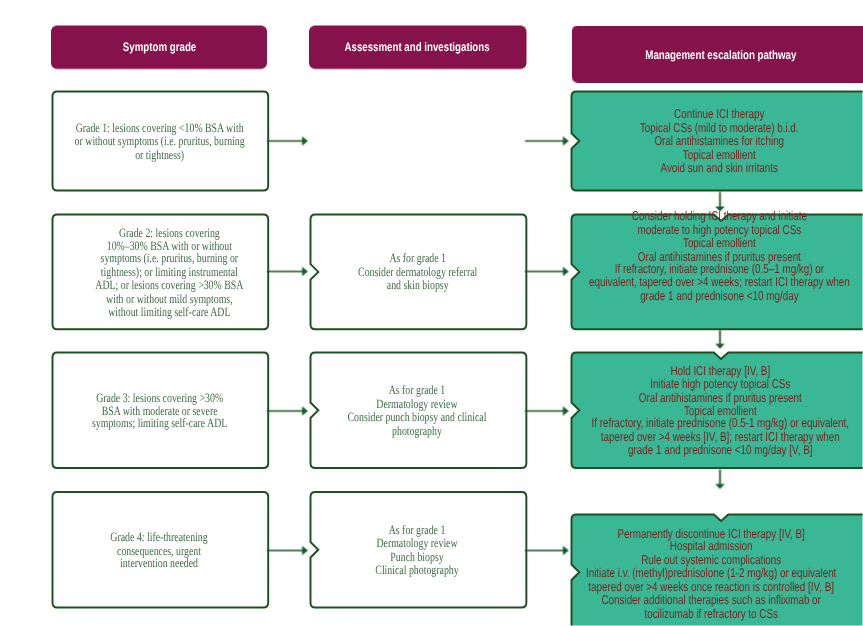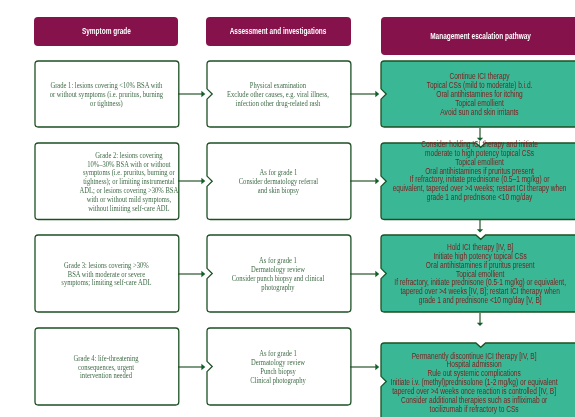--- a/index.html
+++ b/index.html
@@ -53,43 +53,33 @@
 <div class="box c1" style="left: 14.5px; top: 60.5px; width: 143.8px; height: 66px;">
       <svg width="155.8" height="78" style="left: -6px; top: -6px;">
         <path d="M 9.2 6 L 146.60000000000002 6 Q 149.8 6 149.8 9.2 L 149.8 68.8 Q 149.8 72 146.60000000000002 72 L 9.2 72 Q 6 72 6 68.8 L 6 9.2 Q 6 6 9.2 6 Z" fill="#ffffff" stroke="#1C5023" stroke-width="1.3" stroke-linejoin="miter"></path>
       </svg>
       <div class="txt">
         <span>Grade 1: lesions covering &lt;10% BSA with
 or without symptoms (i.e. pruritus, burning
 or tightness)</span>
       </div>
     </div>
-    <div class="box c2" style="left: 186.5px; top: 60.5px; width: 143.9px; height: 66px;">
-      <svg width="155.9" height="78" style="left: -6px; top: -6px;">
-        <path d="M 9.2 6 L 146.70000000000002 6 Q 149.9 6 149.9 9.2 L 149.9 68.8 Q 149.9 72 146.70000000000002 72 L 9.2 72 Q 6 72 6 68.8 L 6 44.15 L 11.2 39 L 6 33.85 L 6 9.2 Q 6 6 9.2 6 Z" fill="#ffffff" stroke="#1C5023" stroke-width="1.3" stroke-linejoin="miter"></path>
-      </svg>
-      <div class="txt">
-        <span>Physical examination
-Exclude other causes, e.g. viral illness,
-infection other drug-related rash</span>
-      </div>
-    </div>
     <div class="box c3" style="left: 360.5px; top: 60.5px; width: 198.9px; height: 66px;">
       <svg width="210.9" height="78" style="left: -6px; top: -6px;">
         <path d="M 9.2 6 L 201.70000000000002 6 Q 204.9 6 204.9 9.2 L 204.9 68.8 Q 204.9 72 201.70000000000002 72 L 9.2 72 Q 6 72 6 68.8 L 6 44.15 L 11.2 39 L 6 33.85 L 6 9.2 Q 6 6 9.2 6 Z" fill="#3AB795" stroke="#1C5023" stroke-width="1.3" stroke-linejoin="miter"></path>
       </svg>
       <div class="txt">
         <span>Continue ICI therapy
 Topical CSs (mild to moderate) b.i.d.
 Oral antihistamines for itching
 Topical emollient
 Avoid sun and skin irritants</span>
       </div>
     </div>
-    <div class="box c1" style="left: 14.5px; top: 142.5px; width: 156px; height: 76.5px; padding-left: 33px;">
+    <div class="box c1" style="left: 14.5px; top: 142.5px; width: 156px; height: 76.5px;">
       <svg width="155.8" height="88.5" style="left: -6px; top: -6px;">
         <path d="M 9.2 6 L 146.60000000000002 6 Q 149.8 6 149.8 9.2 L 149.8 79.3 Q 149.8 82.5 146.60000000000002 82.5 L 9.2 82.5 Q 6 82.5 6 79.3 L 6 9.2 Q 6 6 9.2 6 Z" fill="#ffffff" stroke="#1C5023" stroke-width="1.3" stroke-linejoin="miter"></path>
       </svg>
       <div class="txt">
         <span>Grade 2: lesions covering
 10%–30% BSA with or without
 symptoms (i.e. pruritus, burning or
 tightness); or limiting instrumental
 ADL; or lesions covering &gt;30% BSA
 with or without mild symptoms,

